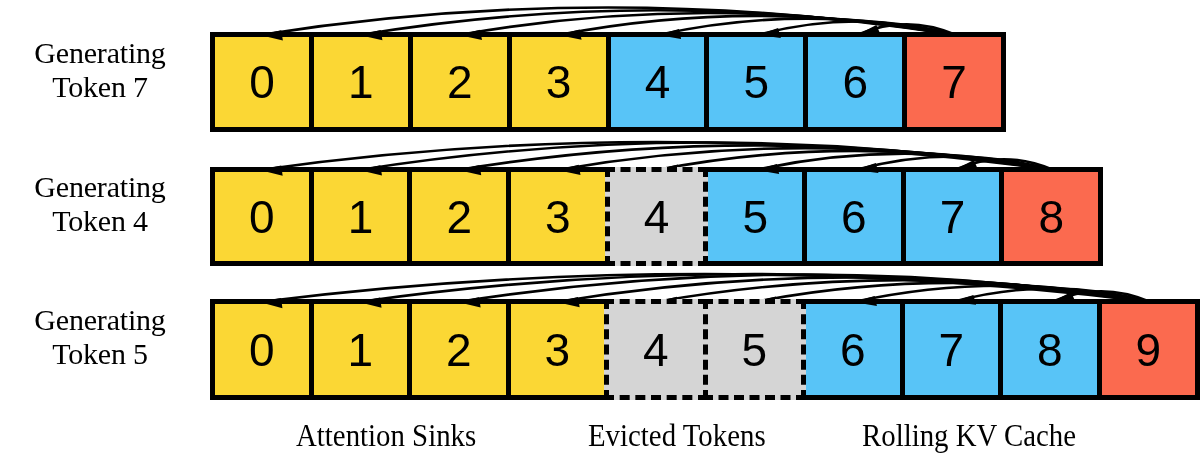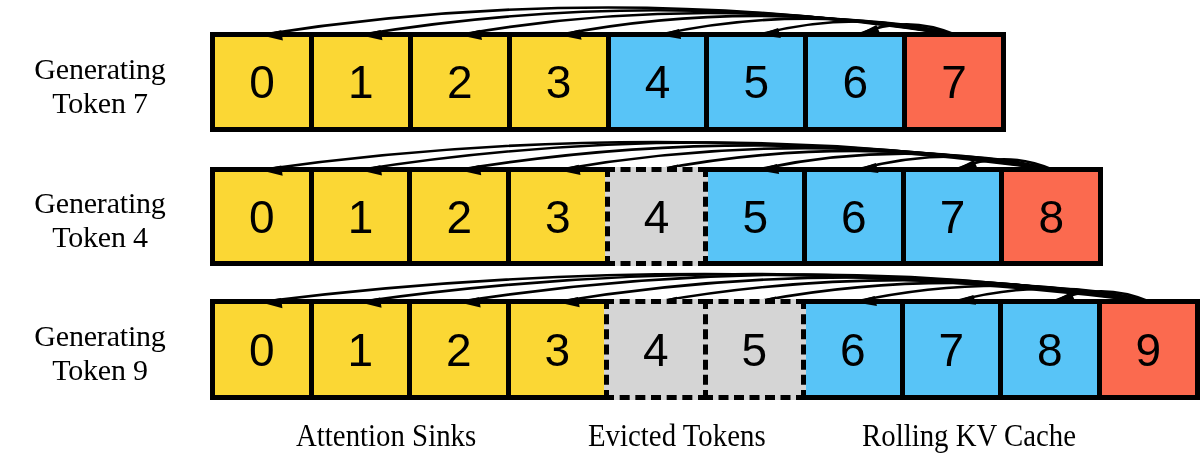--- a/index.html
+++ b/index.html
@@ -21,21 +21,21 @@
     position: absolute;
     left: 0;
     width: 200px;
     text-align: center;
     color: #000000;
     font-family: "Liberation Serif", "DejaVu Serif", serif;
     font-size: 30px;
     line-height: 1.12;
     letter-spacing: -0.2px;
   }
-  .row-label .l1 { display: block; margin-top: 16px; }
+  .row-label .l1 { display: block; }
   .row-label .l2 { display: block; text-align: center; }
 
   
   .token-row {
     position: absolute;
     display: flex;
     box-sizing: border-box;
   }
   .cell {
     position: relative;
@@ -148,21 +148,21 @@
       <div class="cell rolling" style="flex: 1 1 0px;">
         <span>7</span>
       </div>
       <div class="cell current" style="flex: 1 1 0px;">
         <span>8</span>
       </div>
     </div>
 
   <div class="row-label" style="top:303px;">
     <span class="l1">Generating</span>
-    <span class="l2">Token 9</span>
+    <span class="l2">Token 5</span>
   </div>
   <div class="token-row" id="row2" style="left:210px; top:299px; width:990px; height:101px;">
       <div class="cell sink" style="flex: 1 1 0px;">
         <span>0</span>
       </div>
       <div class="cell sink" style="flex: 1 1 0px;">
         <span>1</span>
       </div>
       <div class="cell sink" style="flex: 1 1 0px;">
         <span>2</span>

